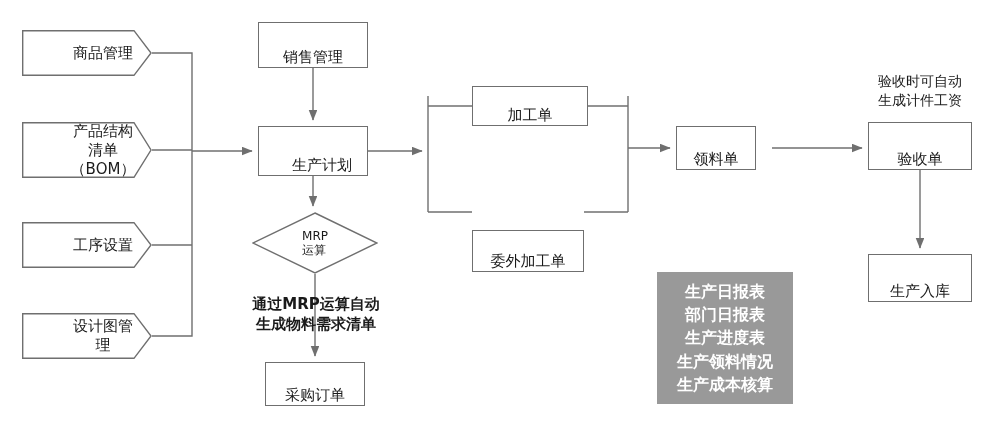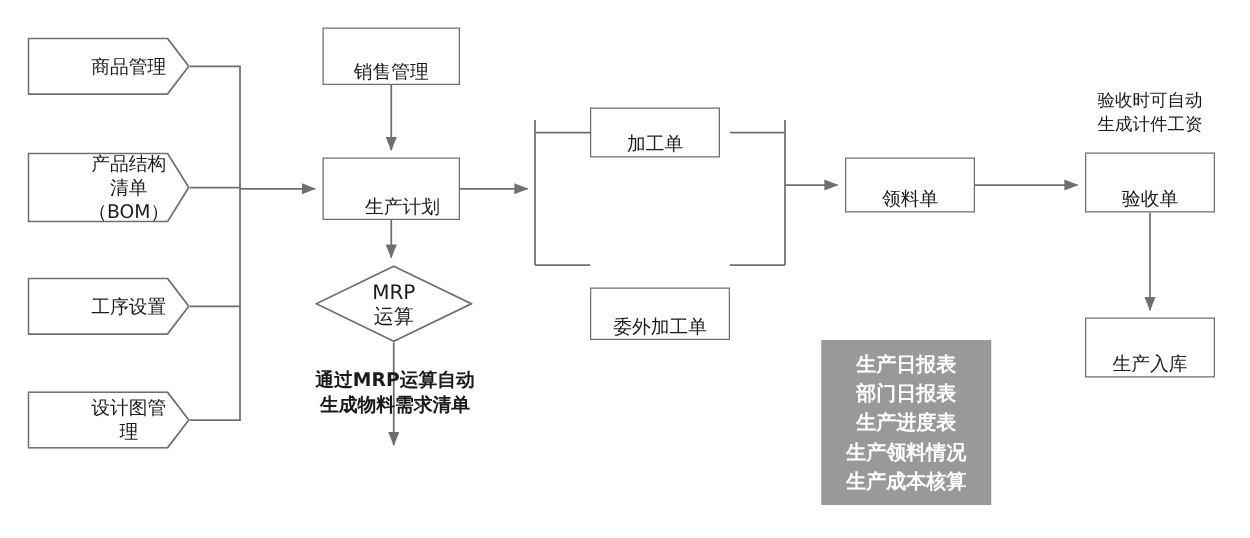--- a/index.html
+++ b/index.html
@@ -59,22 +59,22 @@
   }
   .diamond-label {
     position: absolute;
     left: 0;
     top: 0;
     width: 100%;
     height: 100%;
     display: flex;
     align-items: center;
     justify-content: center;
-    text-align: center;
-    font-size: 16px;
+    text-align: left;
+    font-size: 12px;
     color: #1a1a1a;
     white-space: pre-line;
     line-height: 1.2;
   }
   .note {
     position: absolute;
     font-size: 14px;
     color: #1a1a1a;
     text-align: center;
     line-height: 1.35;
@@ -175,27 +175,30 @@
       </svg>
     <div class="pointer-label">设计图管理</div>
   </div>
 
   <div class="node" style="left:258px; top:22px; width:110px; height:46px;">
     <span>销售管理</span>
   </div>
   <div class="node" style="left:258px; top:126px; width:110px; height:50px;padding-left:18px;">
     <span>生产计划</span>
   </div>
-  <div class="node" style="left:472px; top:86px; width:104px; height:40px;">
+  <div class="node" style="left:265px; top:362px; width:100px; height:44px;">
+    <span>采购订单</span>
+  </div>
+  <div class="node" style="left:472px; top:86px; width:116px; height:40px;">
     <span>加工单</span>
   </div>
   <div class="node" style="left:472px; top:191px; width:112px; height:42px;margin-top:39px;">
     <span>委外加工单</span>
   </div>
-  <div class="node" style="left:676px; top:126px; width:104px; height:44px;">
+  <div class="node" style="left:676px; top:126px; width:80px; height:44px;">
     <span>领料单</span>
   </div>
   <div class="node" style="left:868px; top:122px; width:104px; height:48px;">
     <span>验收单</span>
   </div>
   <div class="node" style="left:868px; top:254px; width:104px; height:48px;">
     <span>生产入库</span>
   </div>
 
   <div class="diamond-wrap" style="left:252px; top:212px; width:126px; height:62px;">

